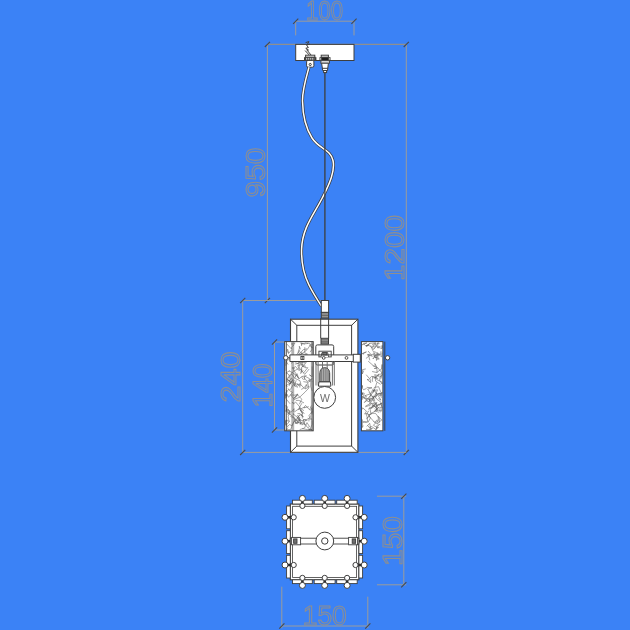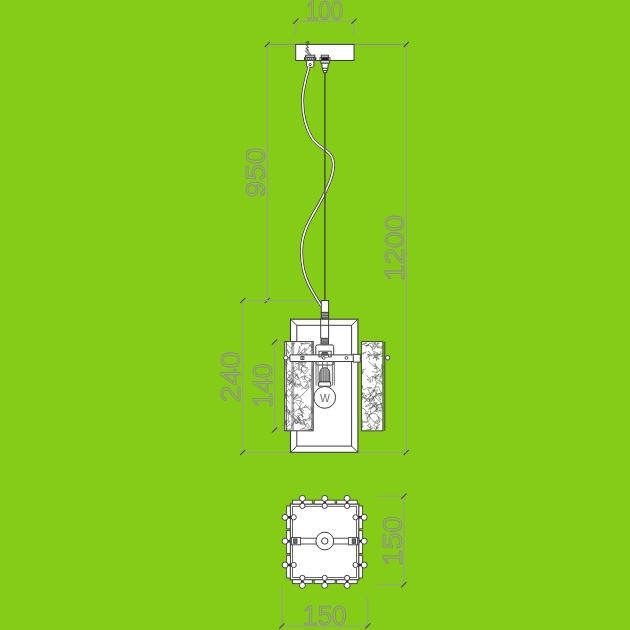--- a/index.html
+++ b/index.html
@@ -1,16 +1,16 @@
 <!DOCTYPE html>
 <html><head>
 <meta charset="utf-8">
 <style>
 html,body{margin:0;padding:0;background:#fff;}
-#page{width:630px;height:630px;position:relative;background:#84cc16;overflow:hidden;}
+#page{width:630px;height:630px;position:relative;background:#3b82f6;overflow:hidden;}
 svg{display:block;}
 text{font-family:"Liberation Sans", sans-serif;}
 </style>
 </head>
 <body>
 
 <div id="page">
 <svg width="630" height="630" viewBox="0 0 630 630">
 <g fill="none" stroke-linecap="butt">
 

